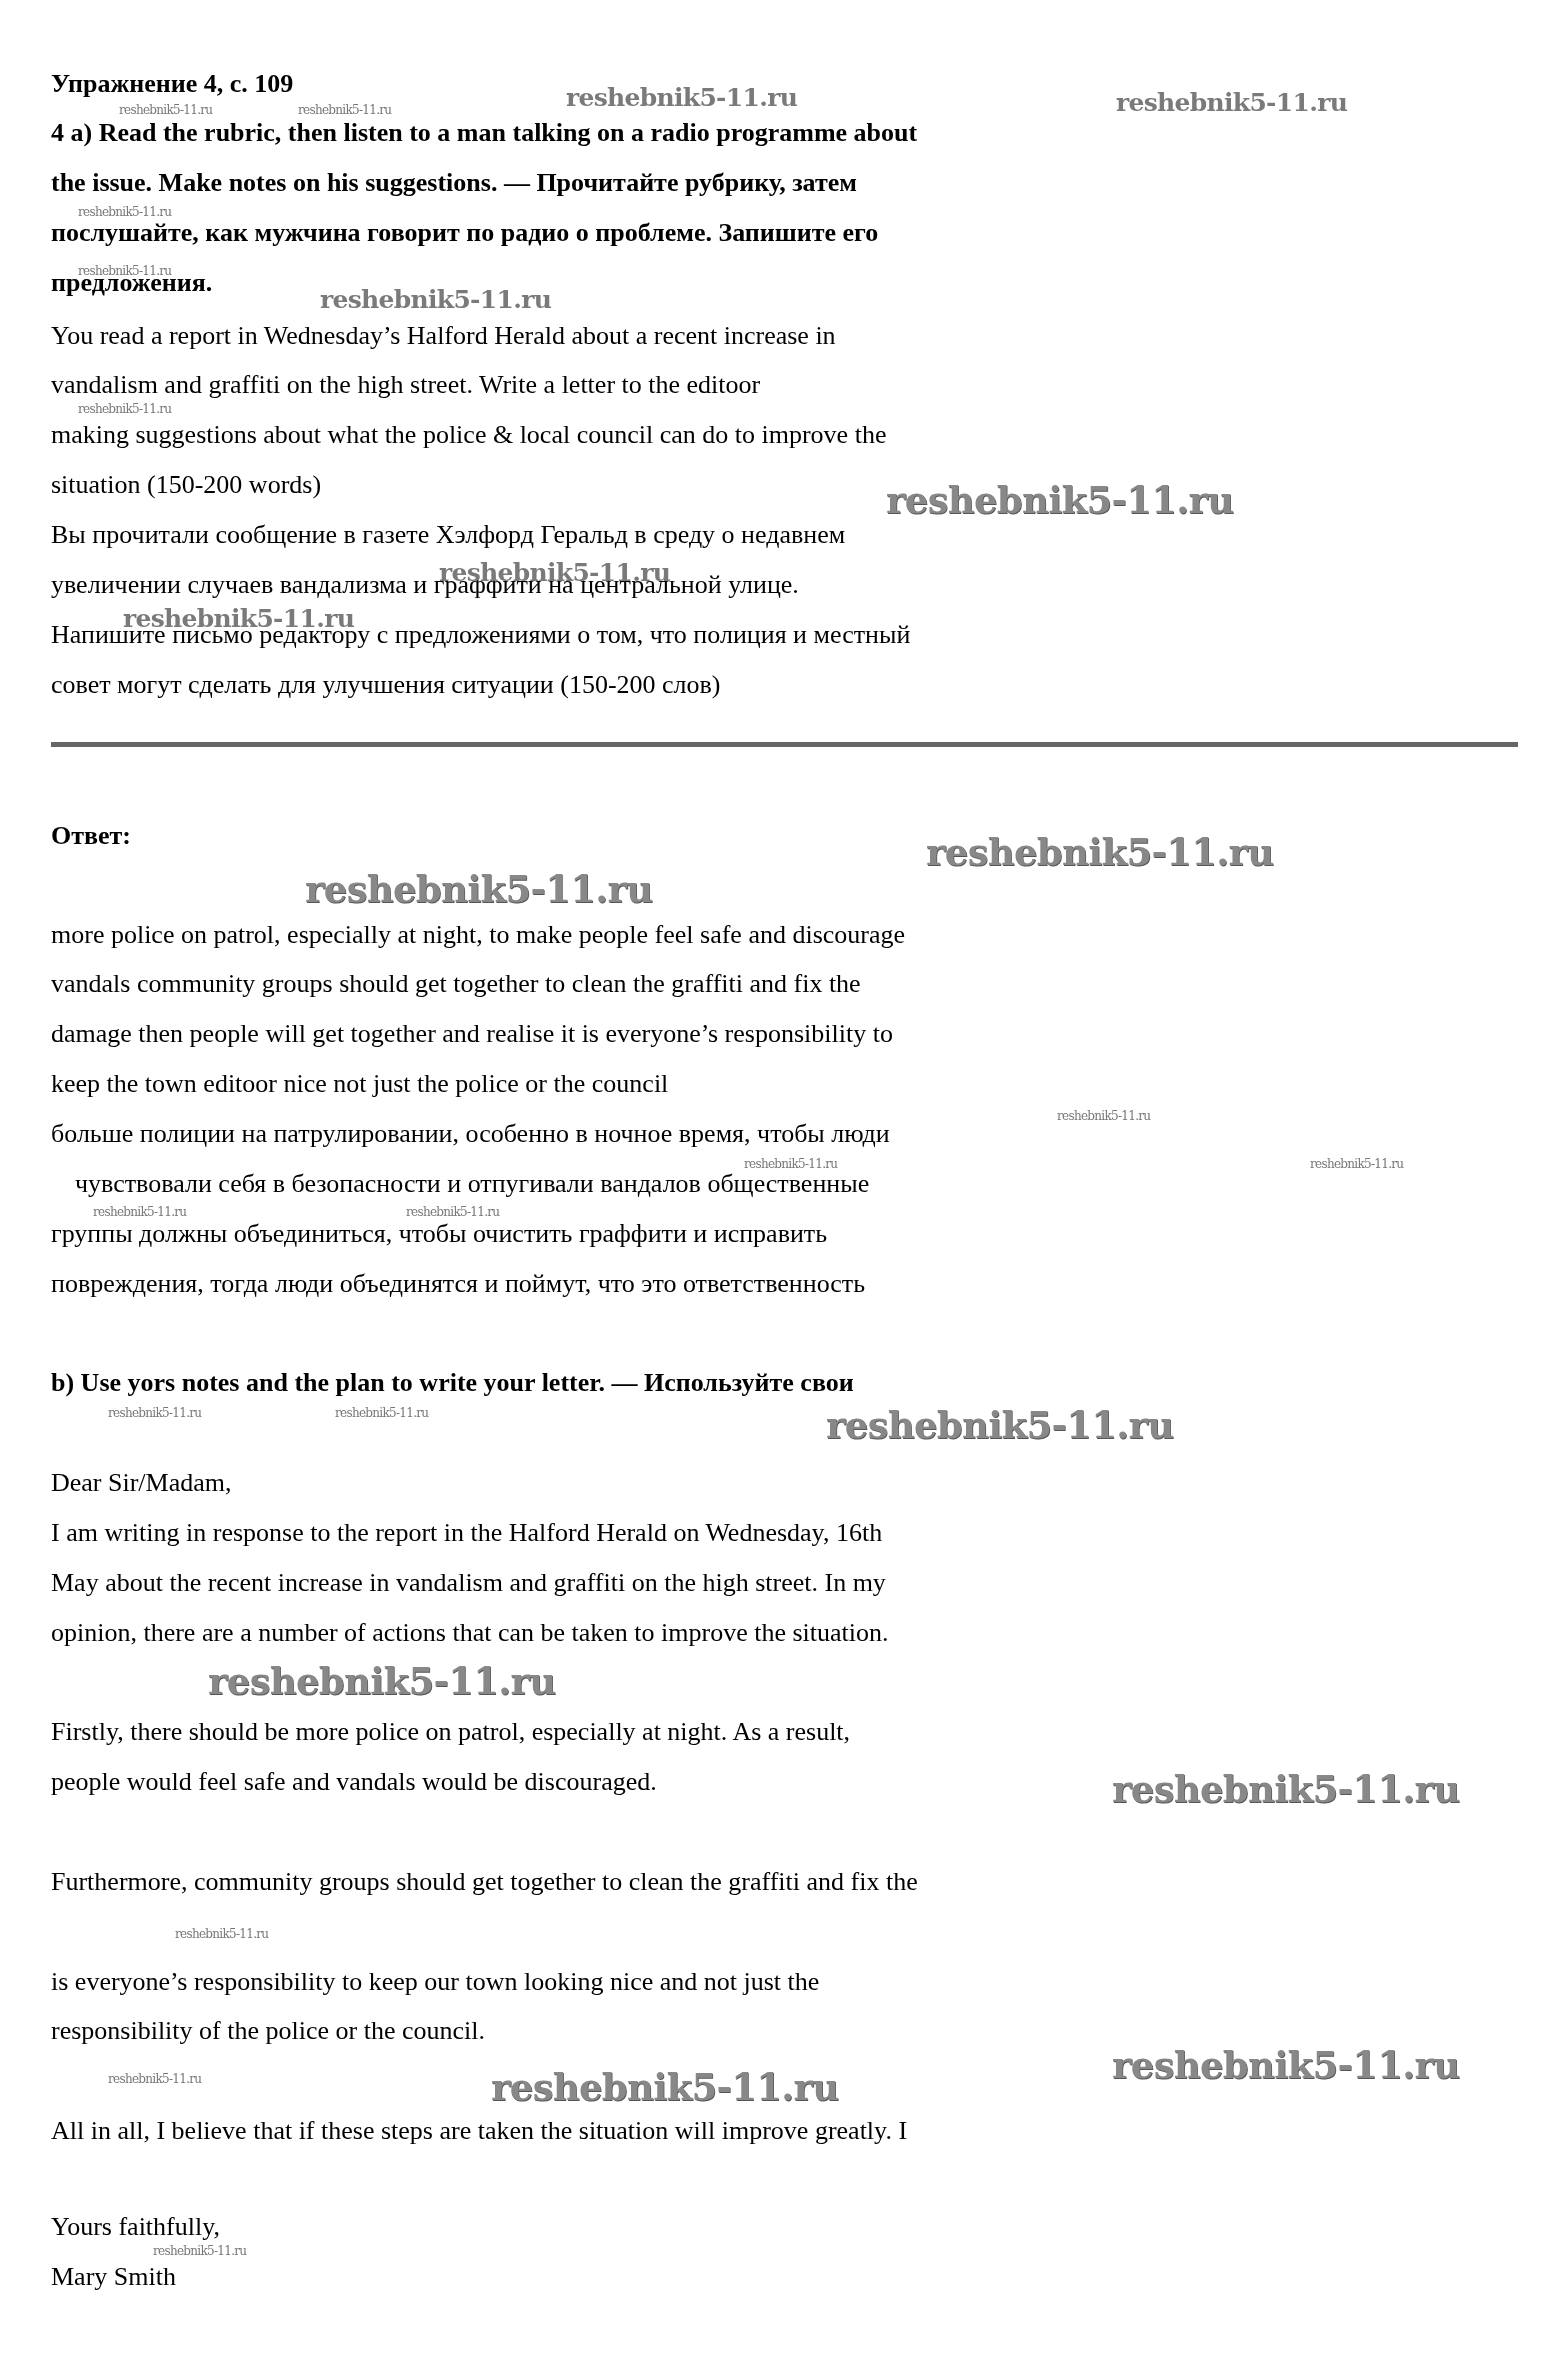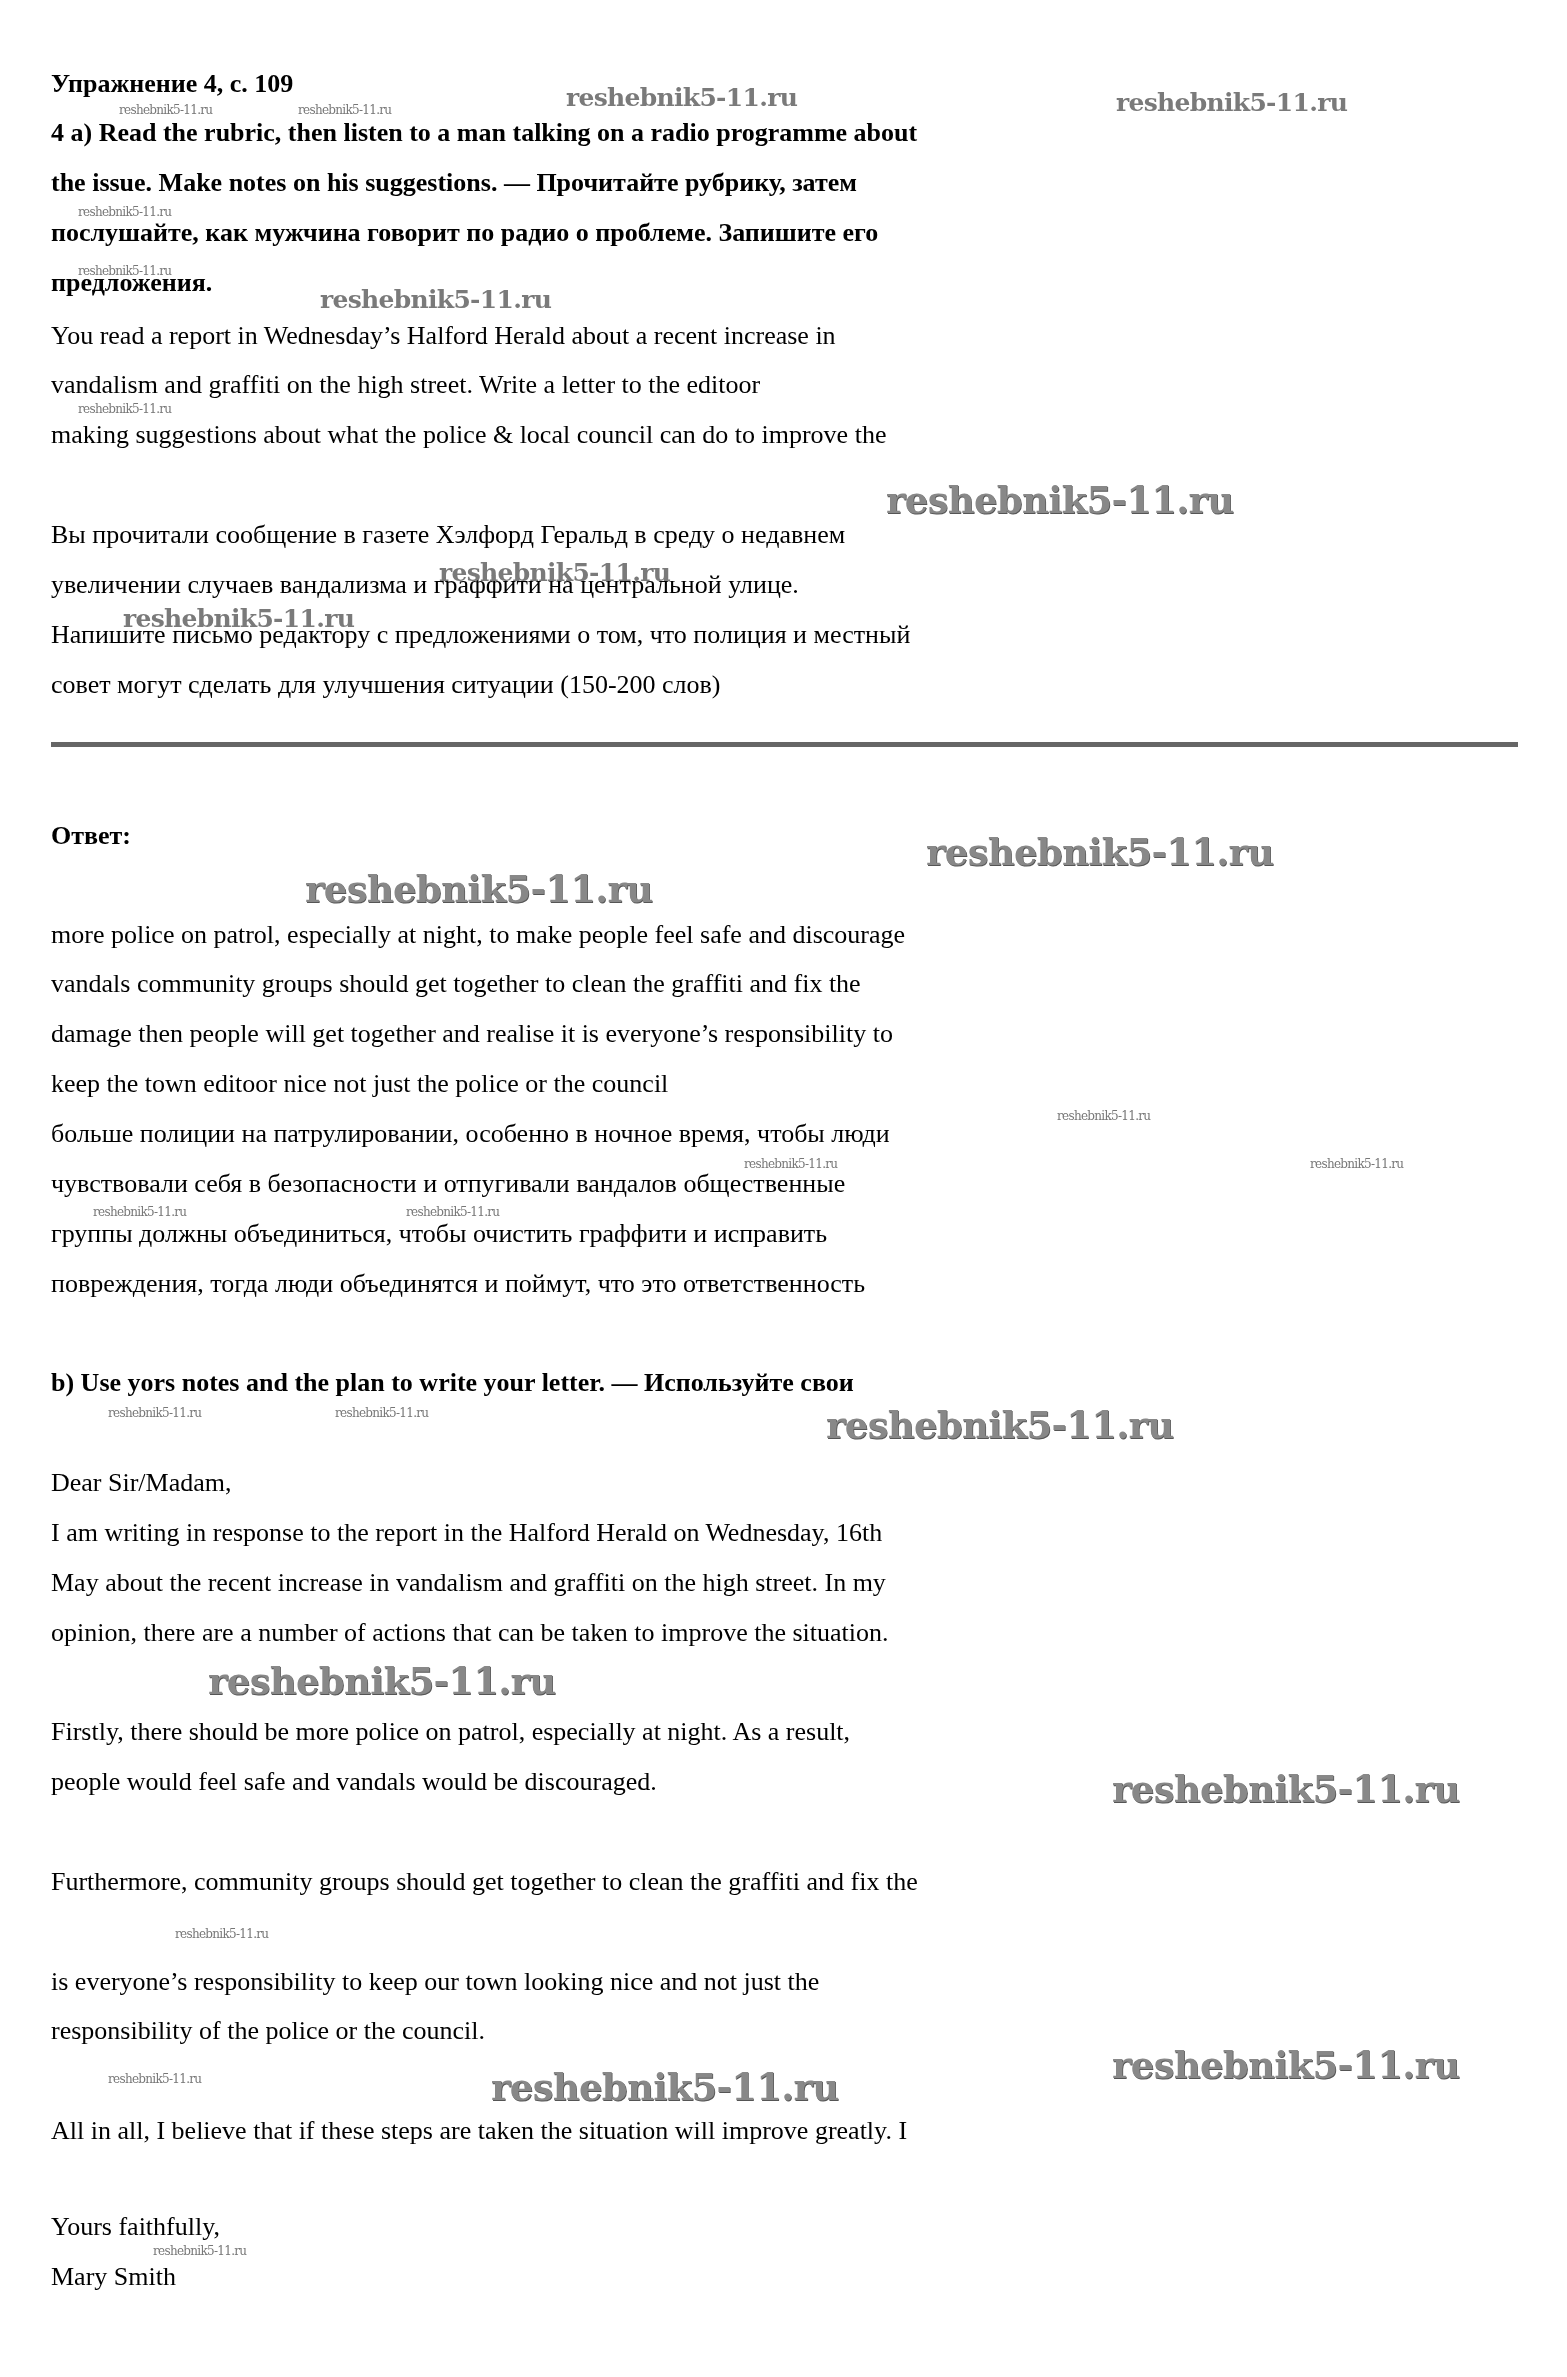--- a/index.html
+++ b/index.html
@@ -36,37 +36,38 @@
   <div class="ln b" style="top:61px;">Упражнение 4, с. 109</div>
 
   <div class="ln b" style="top:110px;">4 a) Read the rubric, then listen to a man talking on a radio programme about</div>
   <div class="ln b" style="top:160px;">the issue. Make notes on his suggestions. — Прочитайте рубрику, затем</div>
   <div class="ln b" style="top:210px;">послушайте, как мужчина говорит по радио о проблеме. Запишите его</div>
   <div class="ln b" style="top:260px;">предложения.</div>
 
   <div class="ln" style="top:313px;">You read a report in Wednesday’s Halford Herald about a recent increase in</div>
   <div class="ln" style="top:362px;">vandalism and graffiti on the high street. Write a letter to the editoor</div>
   <div class="ln" style="top:412px;">making suggestions about what the police &amp; local  council can do to improve the</div>
+  <div class="ln" style="top:462px;">situation (150-200 words)</div>
 
   <div class="ln" style="top:512px;">Вы прочитали сообщение в газете Хэлфорд Геральд в среду о недавнем</div>
   <div class="ln" style="top:562px;">увеличении случаев вандализма и граффити на центральной улице.</div>
   <div class="ln" style="top:612px;">Напишите письмо редактору с предложениями о том, что полиция и местный</div>
   <div class="ln" style="top:662px;">совет могут сделать для улучшения ситуации (150-200 слов)</div>
 
   <div class="divider"></div>
 
   <div class="ln b" style="top:813px;">Ответ:</div>
 
   <div class="ln" style="top:912px;">more police on patrol, especially at night, to make people feel safe and discourage</div>
   <div class="ln" style="top:961px;">vandals community groups should get together to clean the graffiti and fix the</div>
   <div class="ln" style="top:1011px;">damage then people will get together and realise it is everyone’s responsibility to</div>
   <div class="ln" style="top:1061px;">keep the town editoor nice not just the police or the council</div>
 
   <div class="ln" style="top:1111px;">больше полиции на патрулировании, особенно в ночное время, чтобы люди</div>
-  <div class="ln" style="top:1161px;">чувствовали себя в безопасности и отпугивали вандалов общественные</div>
+  <div class="ln" style="top:1161px;margin-left:24px;">чувствовали себя в безопасности и отпугивали вандалов общественные</div>
   <div class="ln" style="top:1211px;">группы должны объединиться, чтобы очистить граффити и исправить</div>
   <div class="ln" style="top:1261px;">повреждения, тогда люди объединятся и поймут, что это ответственность</div>
 
   <div class="ln b" style="top:1360px;">b) Use yors notes and the plan to write your letter. — Используйте свои</div>
 
   <div class="ln" style="top:1460px;">Dear Sir/Madam,</div>
   <div class="ln" style="top:1510px;">I am writing in response to the report in the Halford Herald on Wednesday, 16th</div>
   <div class="ln" style="top:1560px;">May about the recent increase in vandalism and graffiti on the high street. In my</div>
   <div class="ln" style="top:1610px;">opinion, there are a number of actions that can be taken to improve the situation.</div>
 

